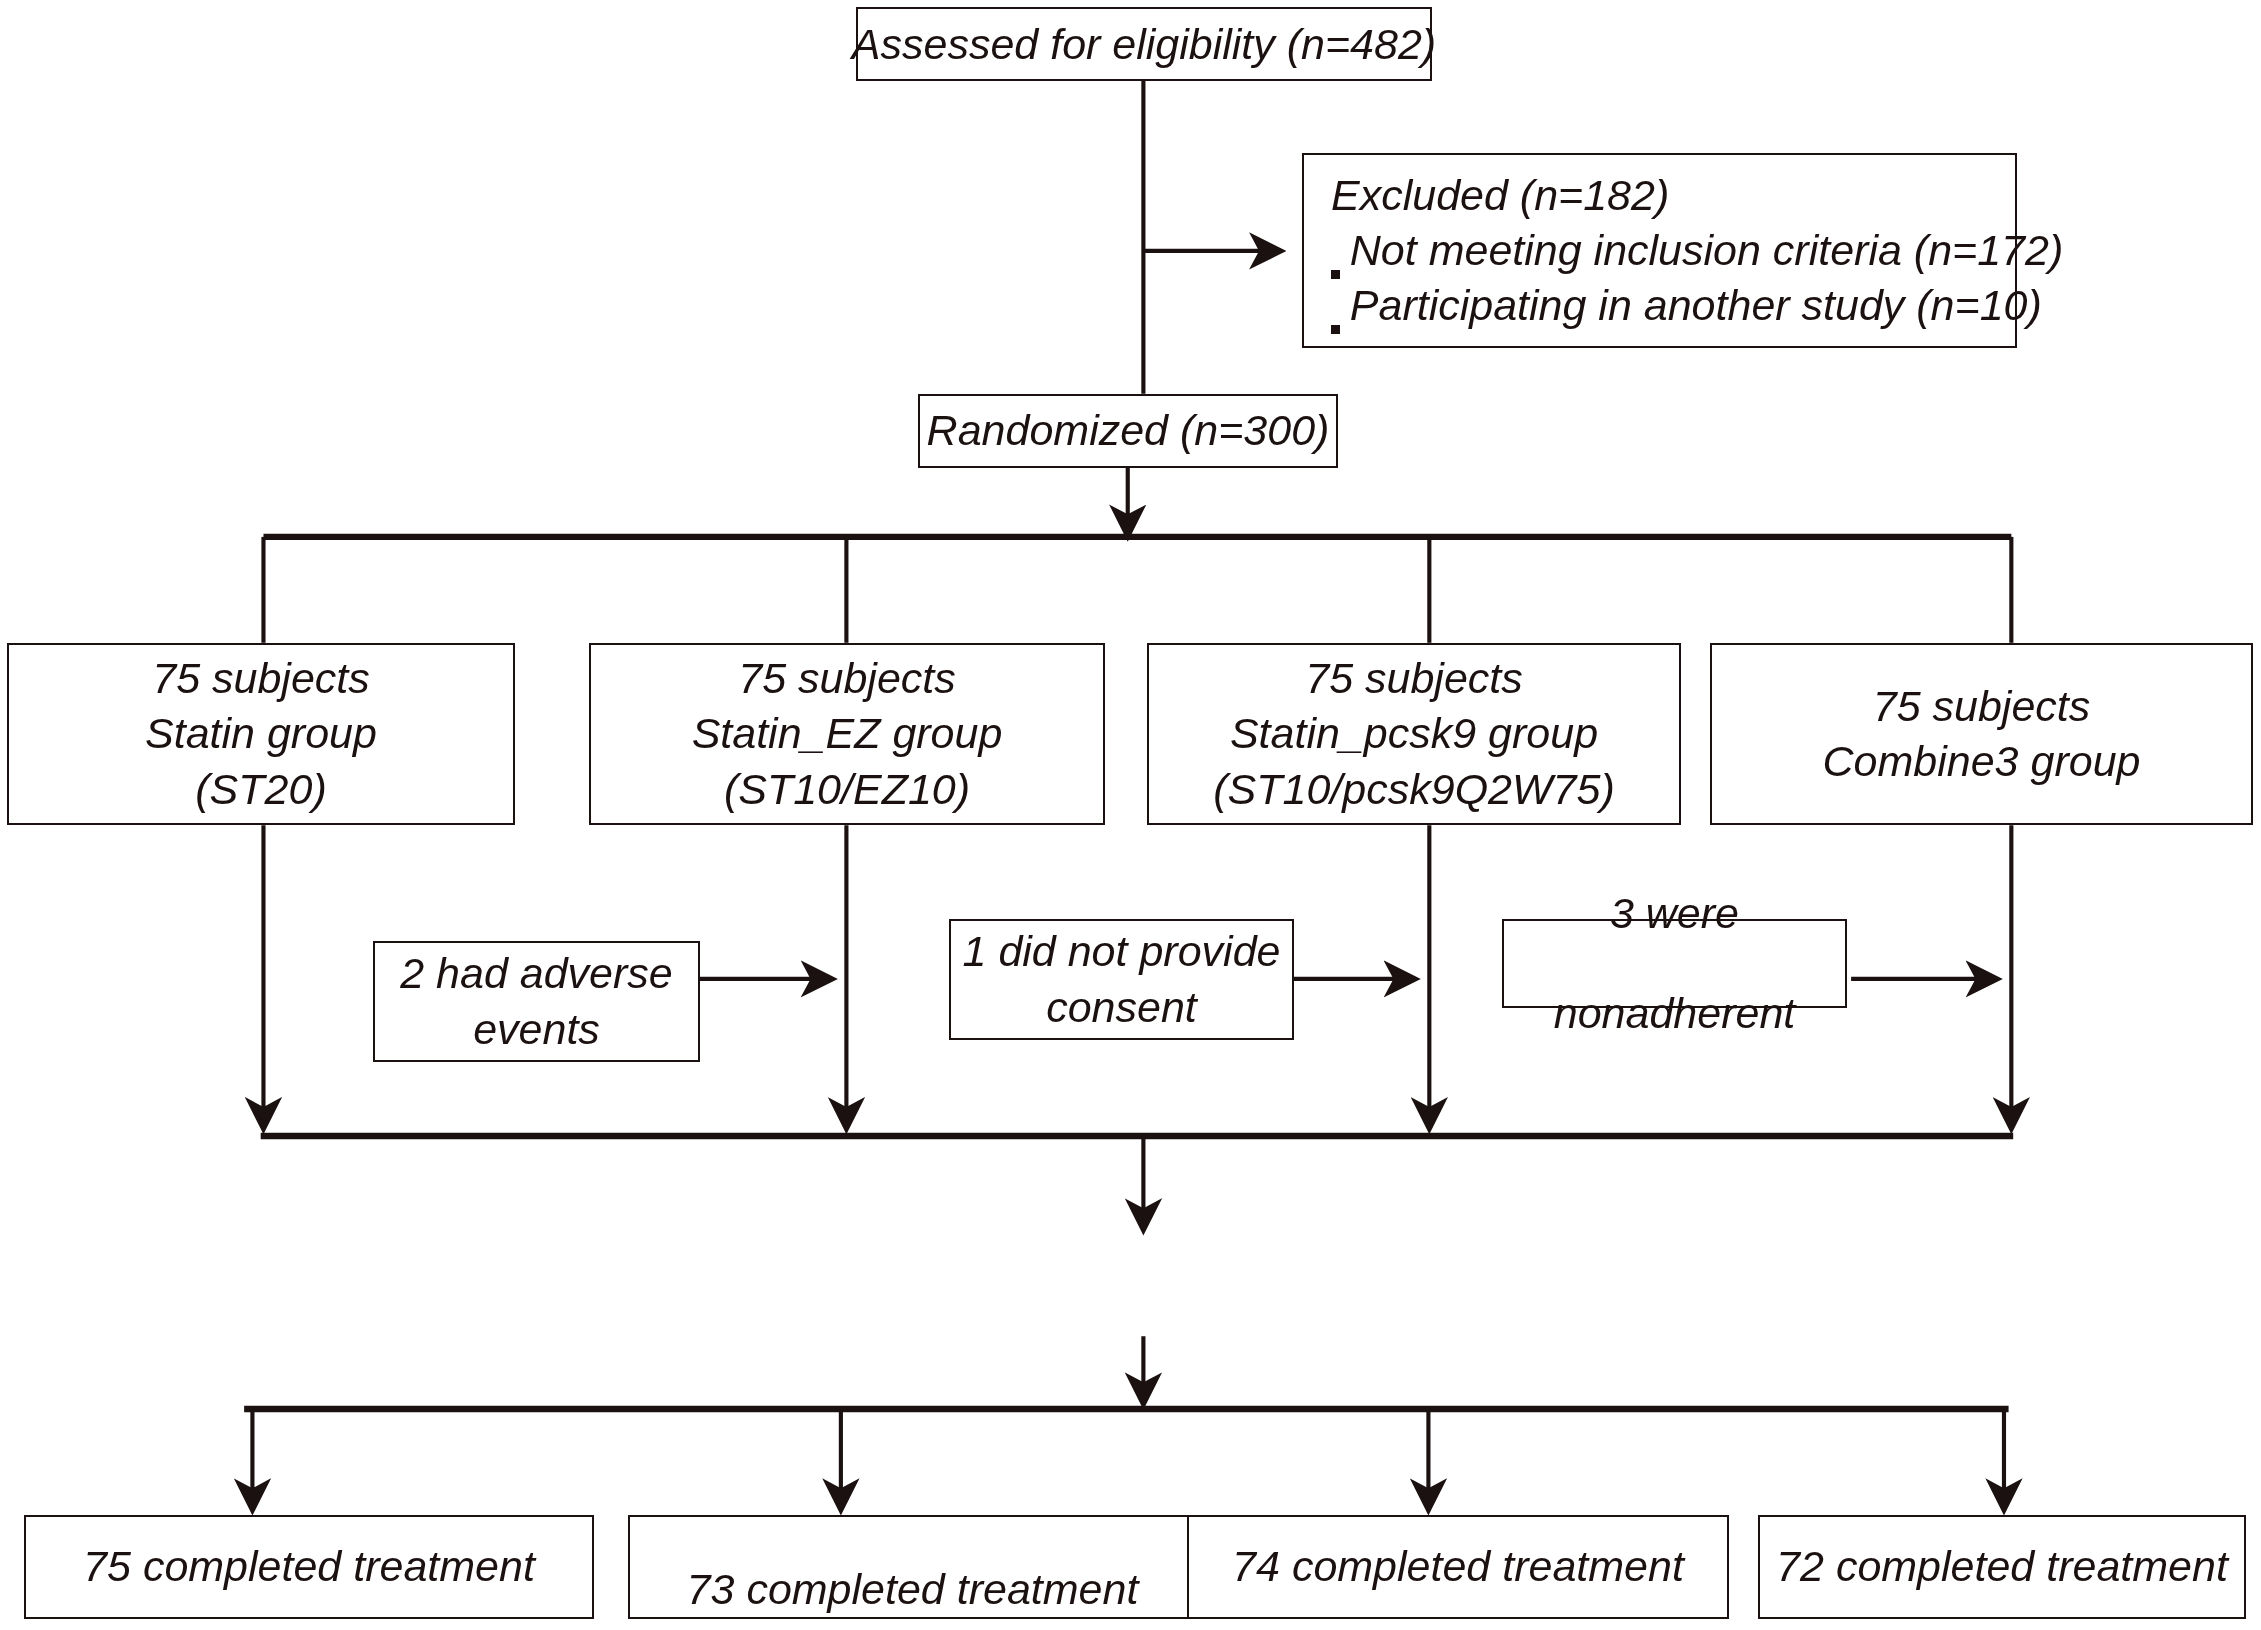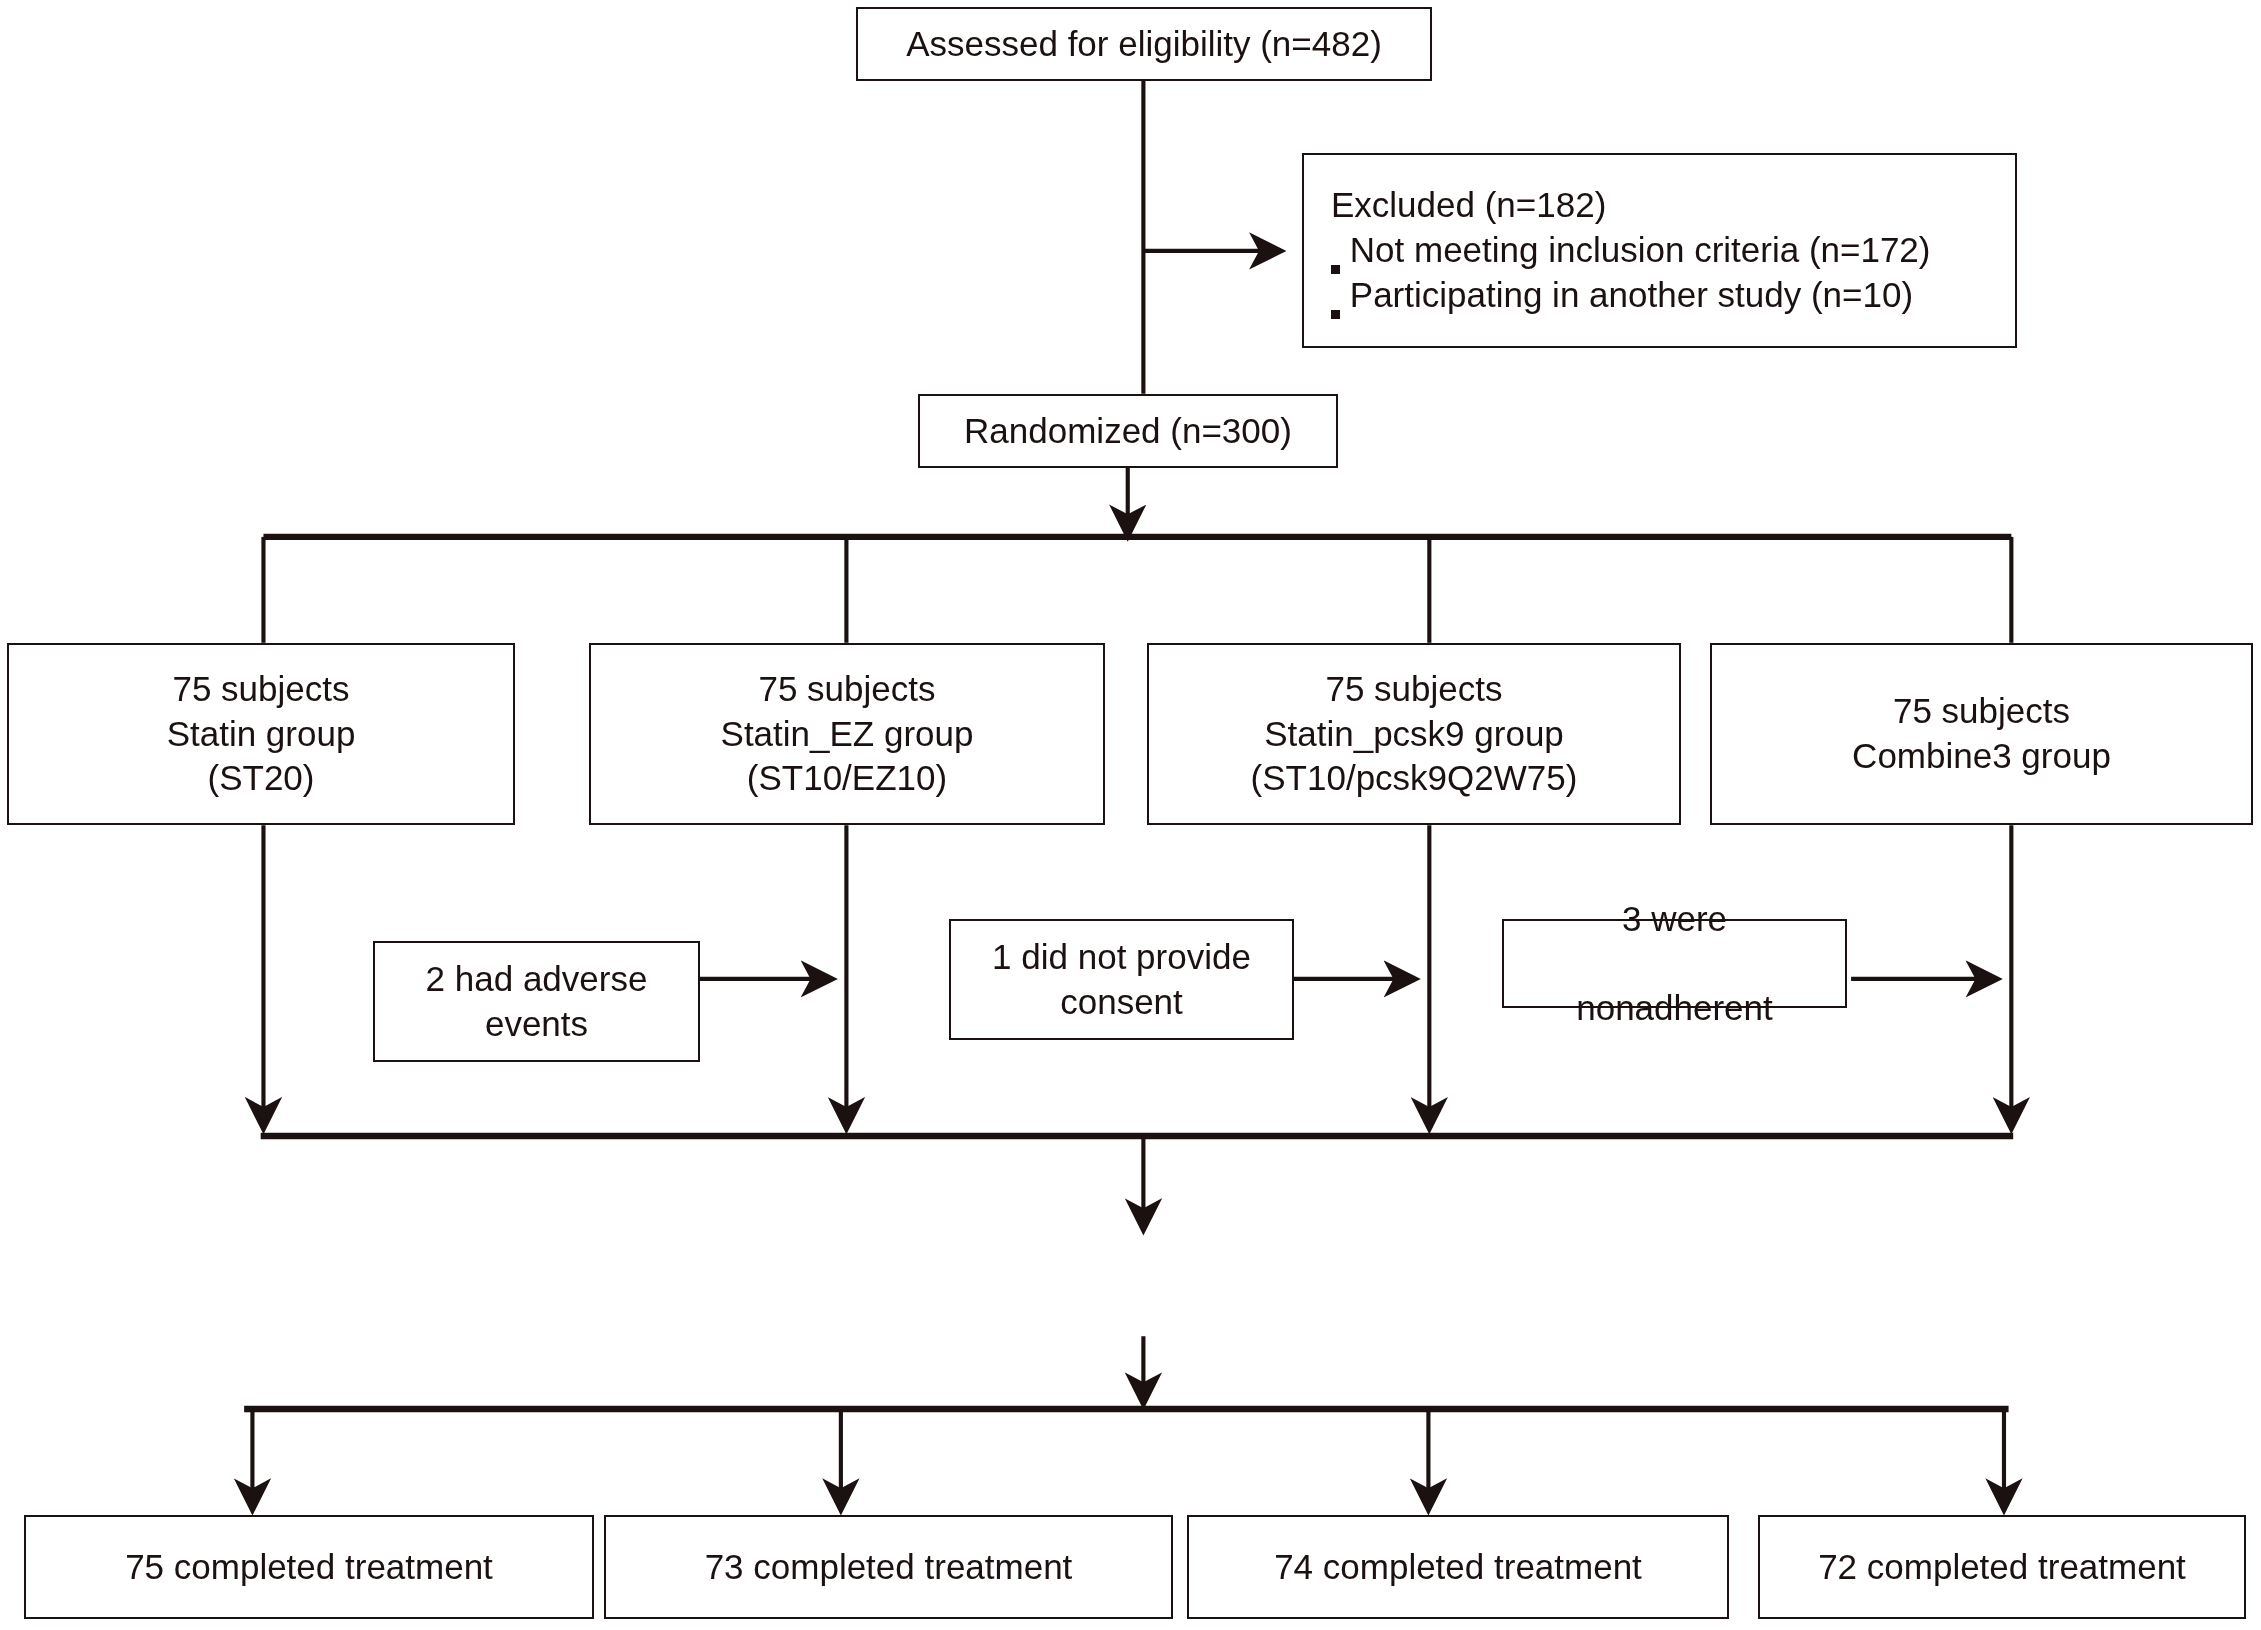--- a/index.html
+++ b/index.html
@@ -27,22 +27,23 @@
     position: absolute;
     box-sizing: border-box;
     border: 2.8px solid #1a1110;
     background: #ffffff;
     display: flex;
     flex-direction: column;
     align-items: center;
     justify-content: center;
     text-align: center;
     line-height: 1.28;
-    font-size: 35px;
+    font-size: 43px;
     z-index: 2;
+    font-style: italic;
   }
   .node.left-align {
     align-items: flex-start;
     text-align: left;
   }
   .node-line { display: block; white-space: nowrap; }
   .bullet-line {
     display: flex;
     align-items: flex-end;
     white-space: nowrap;
@@ -68,21 +69,21 @@
   #n-g3 { left: 1147px; top: 643px; width: 534px; height: 182px; }
   #n-g4 { left: 1710px; top: 643px; width: 543px; height: 182px; }
 
   #n-d1 { left: 373px;  top: 919px; width: 327px; height: 121px; margin-top: 22px; }
   #n-d2 { left: 949px; top: 919px; width: 345px; height: 121px; }
   #n-d3 { left: 1502px; top: 919px; width: 345px; height: 89px; gap: 44px; }
 
   #n-followup { left: 577px; top: 1235px; width: 1196px; height: 101px; }
 
   #n-c1 { left: 24px;   top: 1515px; width: 570px; height: 104px; }
-  #n-c2 { left: 604px; top: 1515px; width: 569px; height: 104px; }
+  #n-c2 { left: 628px; top: 1515px; width: 569px; height: 104px; justify-content: flex-end; }
   #n-c3 { left: 1187px; top: 1515px; width: 542px; height: 104px; }
   #n-c4 { left: 1758px; top: 1515px; width: 488px; height: 104px; }
 </style>
 </head>
 <body>
 
 <div id="stage">
 
   <svg id="connectors" viewBox="0 0 4910 3540" width="2261" height="1630" aria-hidden="true">
     <defs>

